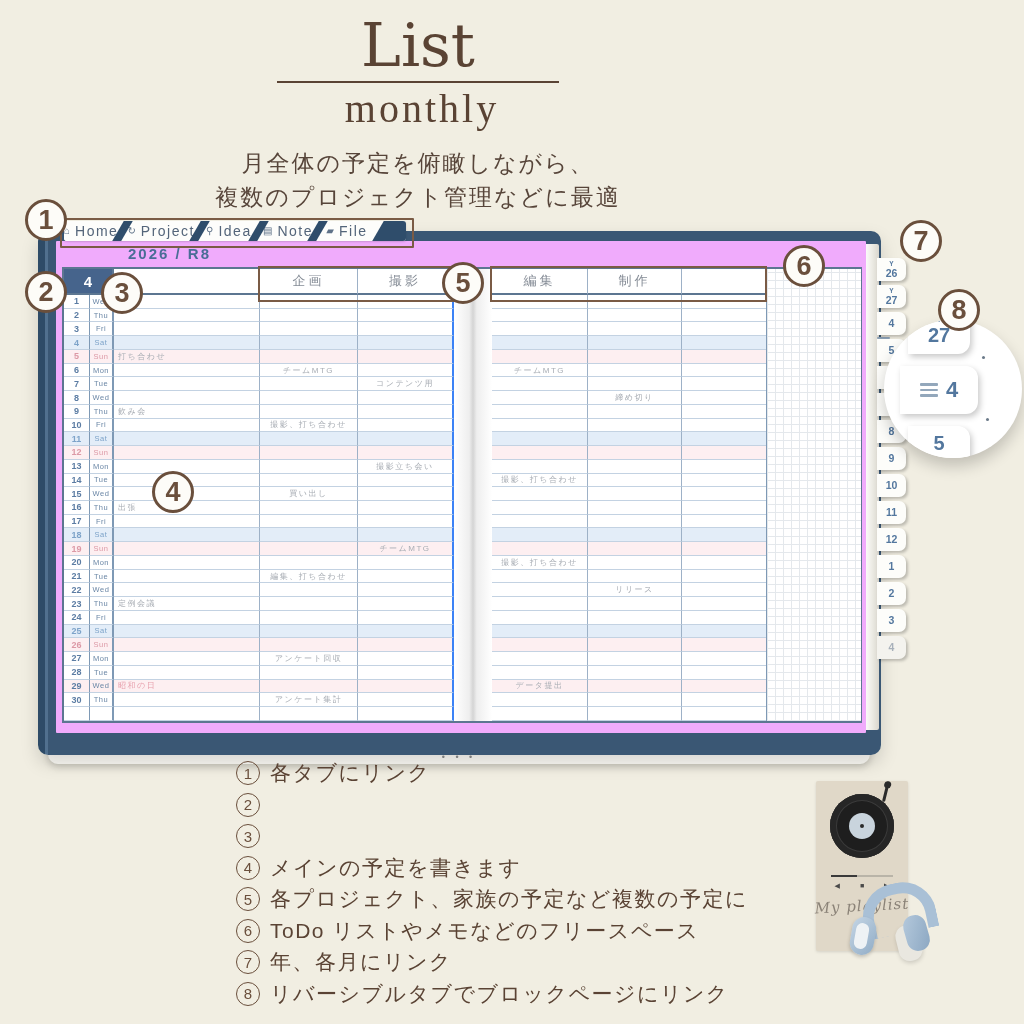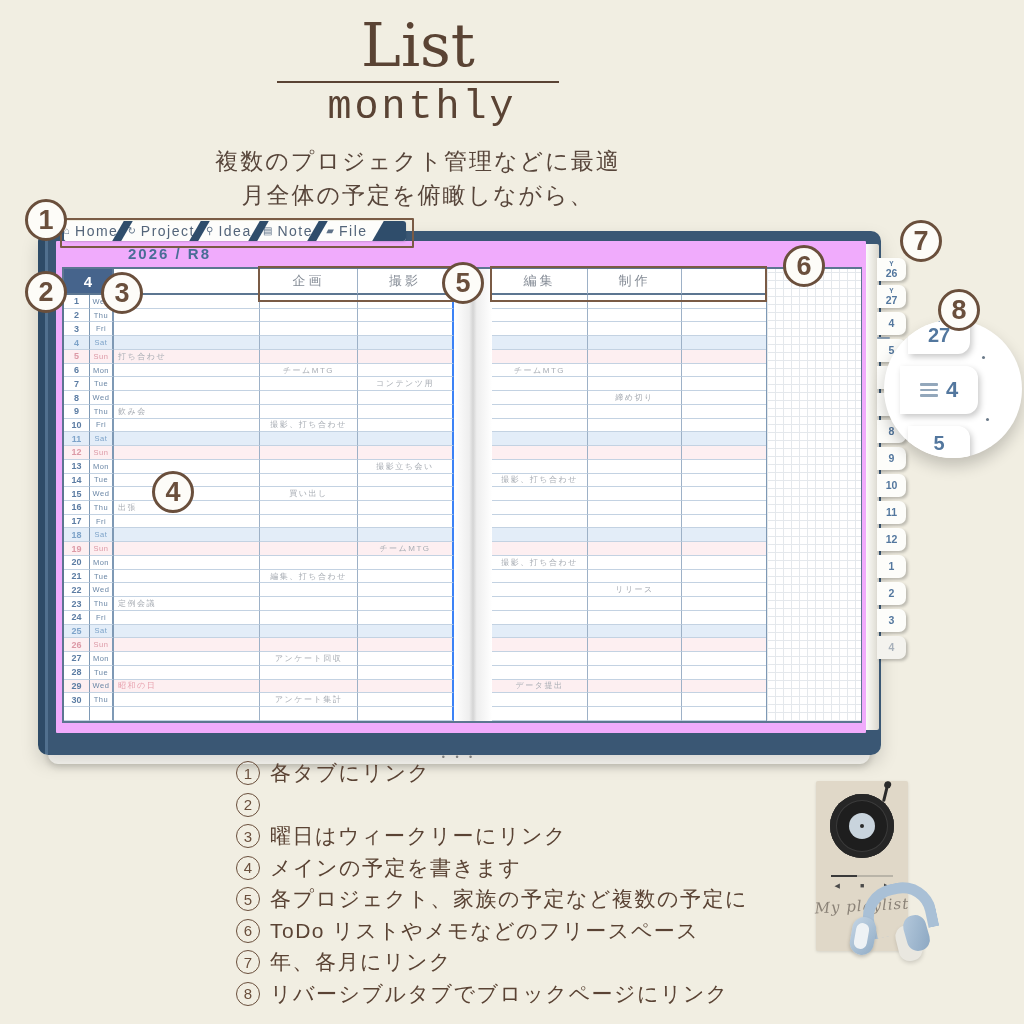--- a/index.html
+++ b/index.html
@@ -3,21 +3,21 @@
 <meta charset="utf-8">
 <style>
   html,body{margin:0;padding:0;}
   .canvas{position:relative;width:1024px;height:1024px;background:var(--c-background,#f1eee2);
     font-family:"Liberation Sans",sans-serif;overflow:hidden;}
 
   
   .hero{position:absolute;left:0;top:0;width:836px;text-align:center;color:var(--c-text_brown,#5a4334);}
   .hero-title{font-family:"DejaVu Serif",serif;font-size:60px;line-height:1.05;margin-top:14px;}
   .hero-rule{width:282px;height:0;border-top:2px solid #5a4334;margin:4px auto 2px auto;}
-  .hero-sub{font-family:Liberation Mono, monospace;font-size:40px;letter-spacing:3px;padding-left:8px;}
+  .hero-sub{font-family:Liberation Serif, serif;font-size:40px;letter-spacing:3px;padding-left:8px;}
   .hero-desc{font-size:23px;letter-spacing:2px;line-height:34px;margin-top:14px;color:#57453a;}
 
   
   .planner{position:absolute;left:36px;top:218px;width:872px;height:552px;}
   .back-sheet{position:absolute;left:12px;top:526px;width:822px;height:20px;background:#fcfbf6;
     border-radius:0 0 10px 10px;box-shadow:0 3px 7px rgba(0,0,0,.18);z-index:0;}
   .page-dots{position:absolute;left:50%;transform:translateX(-50%);bottom:2px;font-size:9px;color:#8e8e8e;letter-spacing:4px;}
   .cover{position:absolute;left:2px;top:13px;width:843px;height:524px;background:linear-gradient(90deg,#2f4c68 0 8px,#5d7astrip 0) ,var(--c-cover_blue,#3a5774);
     background:linear-gradient(90deg,#2e4b67 0 7px,#51708e 7px 10px,#3a5774 10px);
     border-radius:10px;box-shadow:0 8px 18px rgba(0,0,0,.15);z-index:2;}
@@ -141,22 +141,22 @@
 </head>
 <body>
 
 <div class="canvas">
 
   <div class="hero">
     <div class="hero-title">List</div>
     <div class="hero-rule"></div>
     <div class="hero-sub">monthly</div>
     <div class="hero-desc">
+      <div>月全体の予定を俯瞰しながら、</div>
       <div>複数のプロジェクト管理などに最適</div>
-      <div>月全体の予定を俯瞰しながら、</div>
     </div>
   </div>
 
   <div class="planner">
     <div class="back-sheet">
       <div class="page-dots">• • •</div>
     </div>
     <div class="cover"></div>
     <div class="page-edge"></div>
 
@@ -829,21 +829,20 @@
   <div class="legend">
       <div class="legend-row">
         <div class="legend-num">1</div>
         <div class="legend-text">各タブにリンク</div>
       </div>
       <div class="legend-row">
         <div class="legend-num">2</div>
       </div>
       <div class="legend-row">
         <div class="legend-num">3</div>
-        <div class="legend-text">曜日はウィークリーにリンク</div>
       </div>
       <div class="legend-row">
         <div class="legend-num">4</div>
         <div class="legend-text">メインの予定を書きます</div>
       </div>
       <div class="legend-row">
         <div class="legend-num">5</div>
         <div class="legend-text">各プロジェクト、家族の予定など複数の予定に</div>
       </div>
       <div class="legend-row">

